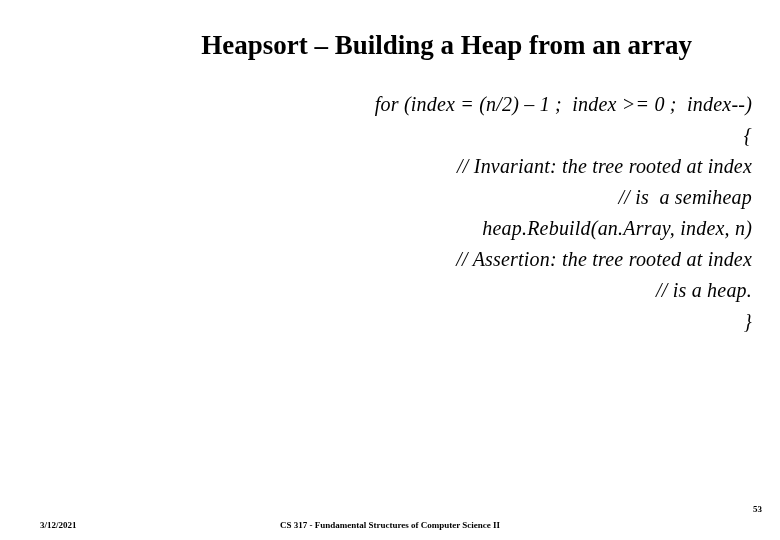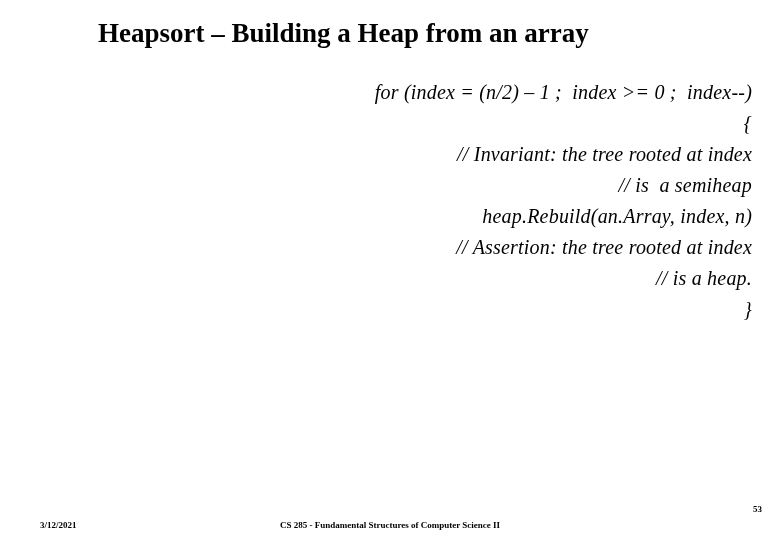--- a/index.html
+++ b/index.html
@@ -14,22 +14,22 @@
   .slide {
     width: 100%;
     height: 100%;
     padding: 18px 28px 0 28px;
     position: relative;
   }
   .title {
     font-size: 27px;
     font-weight: bold;
     color: #000;
-    text-align: left;
-    margin: 0 0 28px 70px;
+    text-align: right;
+    margin: 12px 0 28px 70px;
     padding-right: 60px;
   }
   .code {
     font-family: Liberation Serif, serif;
     font-style: italic;
     font-size: 20px;
     line-height: 1.55;
     color: #000;
     white-space: pre;
     margin-left: 8px;
@@ -60,16 +60,16 @@
 <span>  {</span>
 <span>  // Invariant: the tree rooted at index</span>
 <span>  // is  a semiheap</span>
 <span>  heap.Rebuild(an.Array, index, n)</span>
 <span>  // Assertion: the tree rooted at index</span>
 <span>  // is a heap.</span>
 <span>}</span></div>
 
   <div class="footer">
     <span class="date">3/12/2021</span>
-    <span class="course">CS 285 - Fundamental Structures of Computer Science II</span>
+    <span class="course">CS 317 - Fundamental Structures of Computer Science II</span>
     <span class="page">53</span>
   </div>
 </div>
 
 </body></html>

